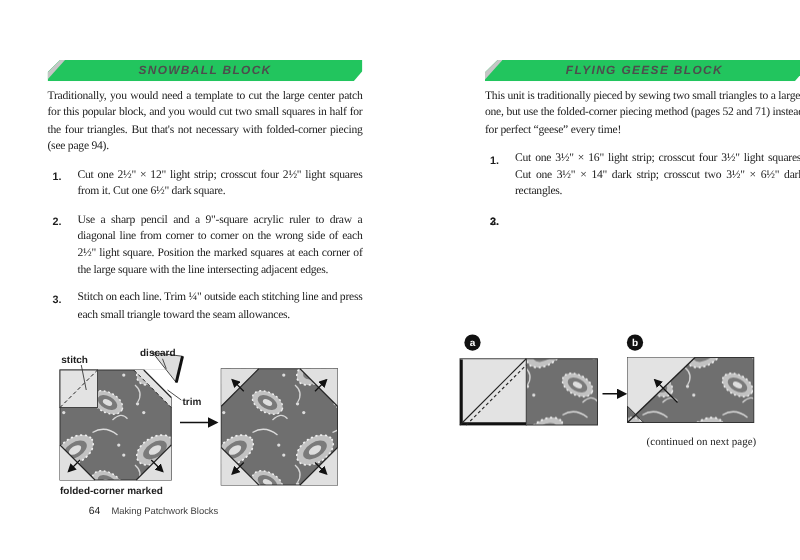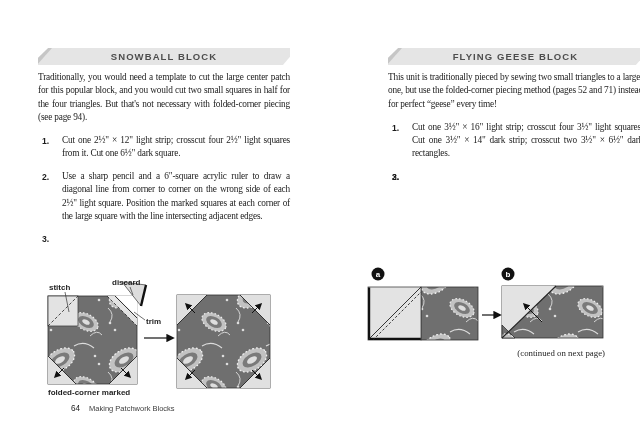--- a/index.html
+++ b/index.html
@@ -5,25 +5,25 @@
   html,body { margin:0; padding:0; background:#ffffff; }
   .page-wrap {
     position:relative; width:640px; height:448px; background:#ffffff;
     font-family:"Liberation Serif", serif; overflow:hidden;
   }
   .col { position:absolute; top:48px; }
   .col-left  { left:38px;  width:252px; }
   .col-right { left:352px; width:255px;margin-left:36px; }
 
   .hdr {
-    position:relative; height:17px; background:#e5e5e5;
+    position:relative; height:17px; background:#22c55e;
     clip-path: polygon(10px 0, 100% 0, 100% 52%, 97.2% 100%, 0 100%, 0 58%);
     display:flex; align-items:center; justify-content:center;
     font-family:"Liberation Sans", sans-serif; font-weight:bold;
-    font-size:9.5px; letter-spacing:1.1px; color:#4d4d4d;
+    font-size:9.5px; letter-spacing:1.1px; color:#4d4d4d;font-style:italic;
   }
   .hdr::before {
     content:""; position:absolute; left:0; top:0; width:16px; height:100%;
     background:#c6c6c6; clip-path: polygon(0 58%, 10px 0, 14px 0, 0 92%);
   }
 
   .intro {
     margin-top:6px; font-size:9.3px; line-height:13.4px; letter-spacing:-0.2px;
     color:#1c1c1c; text-align:justify;
   }
@@ -112,24 +112,25 @@
       <span>SNOWBALL BLOCK</span>
     </div>
     <p class="intro">Traditionally, you would need a template to cut the large center patch for this popular block, and you would cut two small squares in half for the four triangles. But that's not necessary with folded-corner piecing (see page 94).</p>
     <div class="steps">
       <div class="step">
         <span class="step-num">1.</span>
         <span>Cut one 2½" × 12" light strip; crosscut four 2½" light squares from it. Cut one 6½" dark square.</span>
       </div>
       <div class="step">
         <span class="step-num">2.</span>
-        <span>Use a sharp pencil and a 6"-square acrylic ruler to draw a diagonal line from corner to corner on the wrong side of each 2½" light square. Position the marked squares at each corner of the large square with the line intersecting adjacent edges.</span>
+        <span>Use a sharp pencil and a 9"-square acrylic ruler to draw a diagonal line from corner to corner on the wrong side of each 2½" light square. Position the marked squares at each corner of the large square with the line intersecting adjacent edges.</span>
       </div>
       <div class="step">
         <span class="step-num">3.</span>
+        <span>Stitch on each line. Trim ¼" outside each stitching line and press each small triangle toward the seam allowances.</span>
       </div>
     </div>
   </div>
 
   <svg class="diagram-svg svg-left" width="280" height="124" viewBox="0 0 280 124">
 
     <g>
       <rect x="8" y="20" width="89" height="88" fill="url(#paisley)" stroke="#333" stroke-width="0.8"></rect>
 
       <rect x="8" y="20" width="30" height="30" fill="#e3e3e3" stroke="#444" stroke-width="0.8"></rect>

